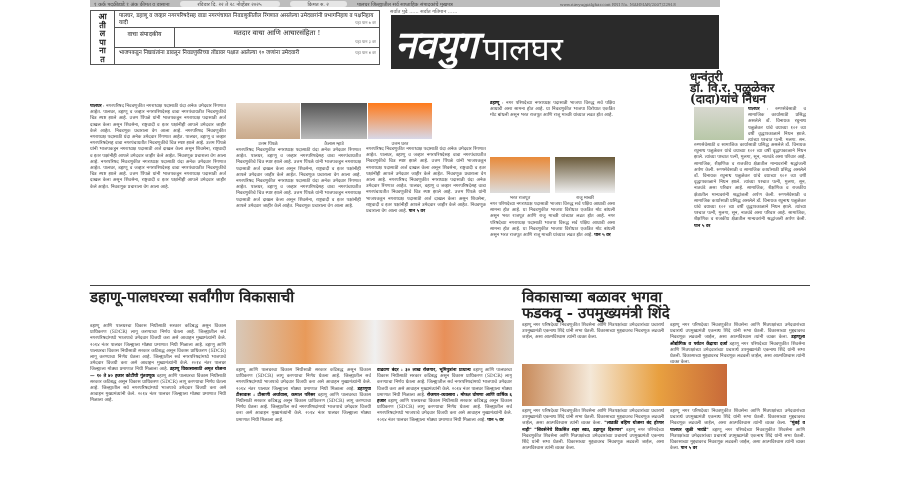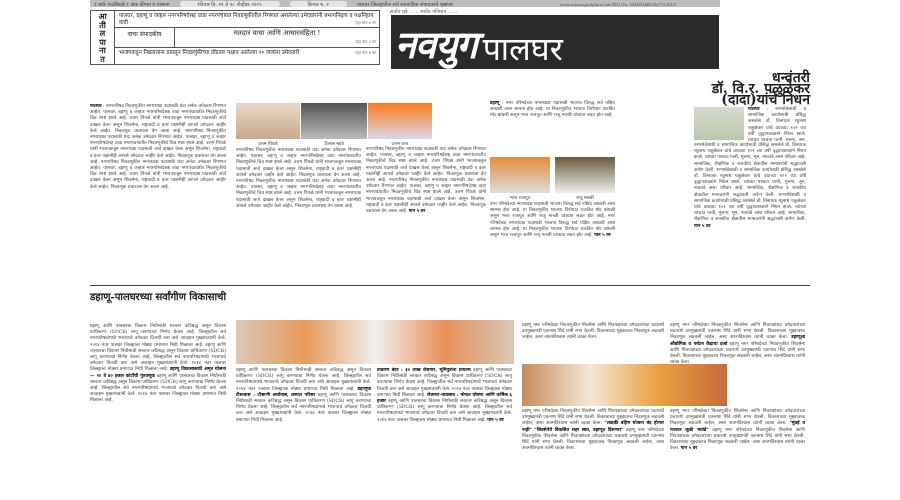--- a/index.html
+++ b/index.html
@@ -20,23 +20,23 @@
   .motto { position: absolute; left: 300px; top: 8px; width: 330px; font-size: 5px; color: #555; white-space: nowrap; overflow: hidden; }
   .masthead { position: absolute; left: 301px; top: 15px; width: 328px; height: 54px; background: #2a2a2a; display: flex; align-items: flex-end; padding-left: 4px; }
   .mast-a { font-family: "DejaVu Sans", sans-serif; font-size: 38px; font-weight: bold; font-style: italic; color: #fff; letter-spacing: -1px; }
   .mast-b { font-family: "DejaVu Sans", sans-serif; font-size: 32px; color: #fff; margin-left: 6px; }
   .reg { position: absolute; left: 470px; top: 2px; width: 160px; font-size: 4px; color: #555; white-space: nowrap; overflow: hidden; }
   .lead-headline { position: absolute; left: 0; top: 68px; width: 530px; text-align: center; font-size: 15px; font-weight: bold; line-height: 17px; letter-spacing: 0.5px; }
   .col-text { font-size: 4.6px; line-height: 6.2px; color: #444; text-align: justify; overflow: hidden; }
   .col-text b { color: #000; }
   .photo { background: #aaa; position: absolute; }
   .caption { position: absolute; font-size: 4.5px; color: #444; text-align: center; }
-  .obit-head { position: absolute; left: 600px; top: 72px; width: 120px; text-align: right; font-size: 14px; font-weight: bold; line-height: 11px; }
+  .obit-head { position: absolute; left: 600px; top: 72px; width: 120px; text-align: left; font-size: 12px; font-weight: bold; line-height: 11px; }
   .rule { position: absolute; background: #444; }
-  .h2 { position: absolute; font-size: 10px; font-weight: bold; line-height: 16px; white-space: nowrap; }
+  .h2 { position: absolute; font-size: 15px; font-weight: bold; line-height: 16px; white-space: nowrap; }
   .contd { font-weight: bold; color: #111; }
 </style>
 </head>
 <body>
 
 <div class="page">
 
   <div class="topstrip">
     <span>१ कर्क पदक्रीडाडे १ अंक कीमत व वासाना</span>
     <span class="pill">रविवार दि. २२ ते २८ नोव्हेंबर २०२५</span>
@@ -145,20 +145,24 @@
     <span>डहाणू आणि पालघरचा विकास निधीसाठी सरकार कटिबद्ध असून विकास प्राधिकरण (SDCR) लागू करण्याचा निर्णय घेतला आहे. जिल्ह्यातील सर्व नगरपरिषदांमध्ये भाजपाचे उमेदवार विजयी करा असे आवाहन मुख्यमंत्र्यांनी केले. २०१४ नंतर पालघर जिल्ह्याला मोठ्या प्रमाणात निधी मिळाला आहे.</span>
   </div>
   <div class="col-text" style="position:absolute;left:287px;top:367px;width:135px;height:133px;">
     <b>वाढवण बंदर : ३० लाख रोजगार, भूमिपुत्रांना प्राधान्य</b>
     <span>डहाणू आणि पालघरचा विकास निधीसाठी सरकार कटिबद्ध असून विकास प्राधिकरण (SDCR) लागू करण्याचा निर्णय घेतला आहे. जिल्ह्यातील सर्व नगरपरिषदांमध्ये भाजपाचे उमेदवार विजयी करा असे आवाहन मुख्यमंत्र्यांनी केले. २०१४ नंतर पालघर जिल्ह्याला मोठ्या प्रमाणात निधी मिळाला आहे.</span>
     <b>रोजगार-व्यवसाय : मोफत घोषणा आणि वार्षिक ६ हजार</b>
     <span>डहाणू आणि पालघरचा विकास निधीसाठी सरकार कटिबद्ध असून विकास प्राधिकरण (SDCR) लागू करण्याचा निर्णय घेतला आहे. जिल्ह्यातील सर्व नगरपरिषदांमध्ये भाजपाचे उमेदवार विजयी करा असे आवाहन मुख्यमंत्र्यांनी केले. २०१४ नंतर पालघर जिल्ह्याला मोठ्या प्रमाणात निधी मिळाला आहे.</span>
     <b class="contd">पान ५ वर</b>
   </div>
 
+  <div class="h2" style="left:432px;top:289px;width:288px;">
+    <div>विकासाच्या बळावर भगवा</div>
+    <div>फडकवू - उपमुख्यमंत्री शिंदे</div>
+  </div>
   <div class="col-text" style="position:absolute;left:432px;top:322px;width:142px;height:40px;">
     <span>डहाणू नगर परिषदेच्या निवडणुकीत शिवसेना आणि मित्रपक्षांच्या उमेदवारांच्या प्रचारार्थ उपमुख्यमंत्री एकनाथ शिंदे यांनी सभा घेतली. विकासाच्या मुद्द्यावरच निवडणूक लढवली जाईल, असा आत्मविश्वास त्यांनी व्यक्त केला.</span>
   </div>
   <div class="col-text" style="position:absolute;left:580px;top:322px;width:135px;height:70px;">
     <span>डहाणू नगर परिषदेच्या निवडणुकीत शिवसेना आणि मित्रपक्षांच्या उमेदवारांच्या प्रचारार्थ उपमुख्यमंत्री एकनाथ शिंदे यांनी सभा घेतली. विकासाच्या मुद्द्यावरच निवडणूक लढवली जाईल, असा आत्मविश्वास त्यांनी व्यक्त केला.</span>
     <b>डहाणूला औद्योगिक व पर्यटन केंद्राचा दर्जा</b>
     <span>डहाणू नगर परिषदेच्या निवडणुकीत शिवसेना आणि मित्रपक्षांच्या उमेदवारांच्या प्रचारार्थ उपमुख्यमंत्री एकनाथ शिंदे यांनी सभा घेतली. विकासाच्या मुद्द्यावरच निवडणूक लढवली जाईल, असा आत्मविश्वास त्यांनी व्यक्त केला.</span>
   </div>
   <div class="photo" style="left:432px;top:364px;width:205px;height:42px;background:linear-gradient(90deg,#c88a5a,#f4e8d8,#e8a040,#c86a3a);"></div>
   <div class="col-text" style="position:absolute;left:432px;top:408px;width:142px;height:92px;">

